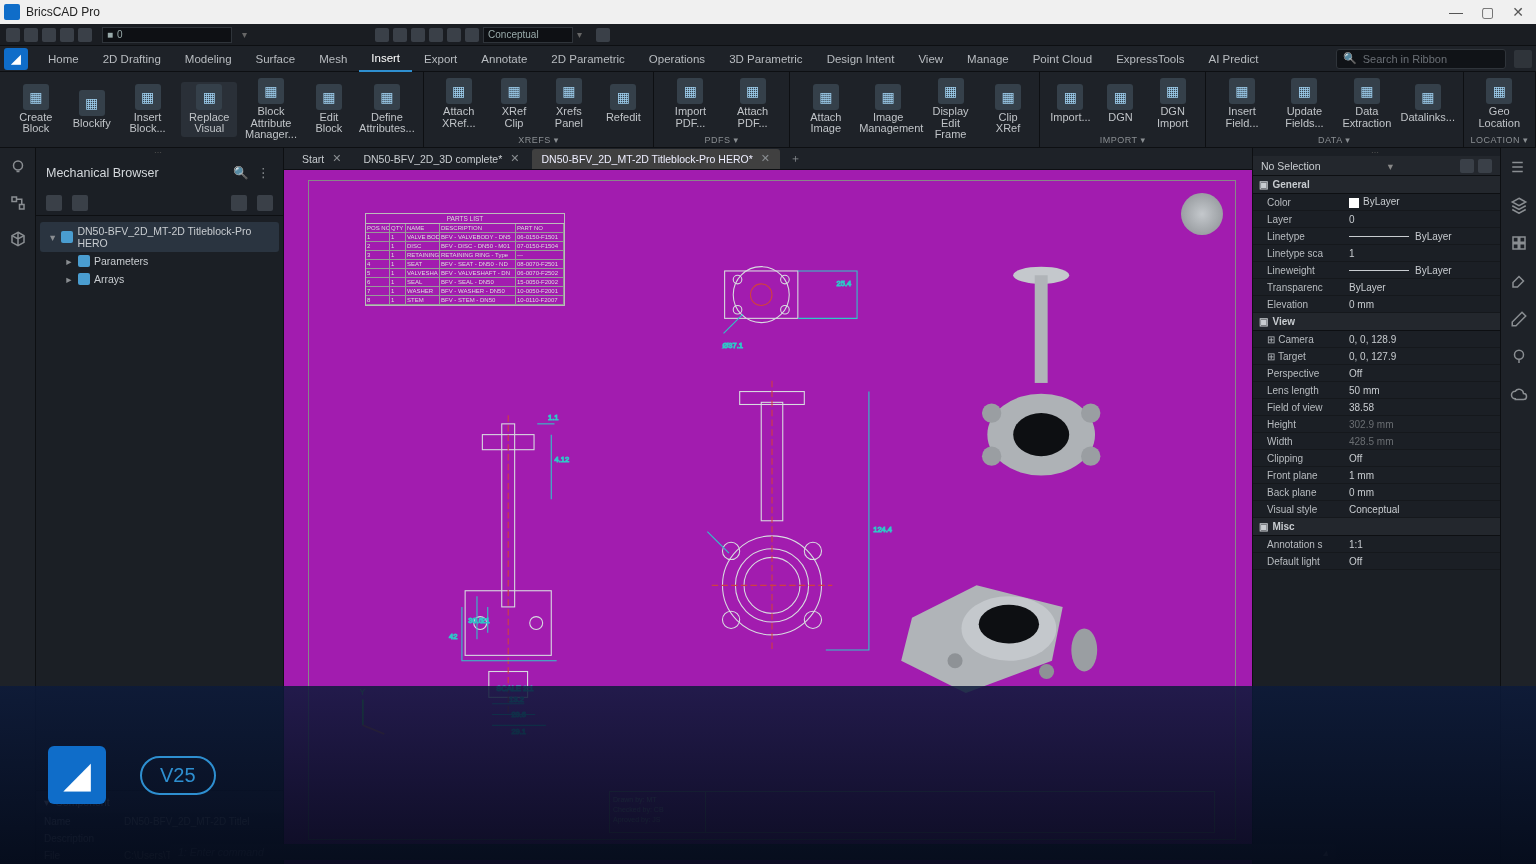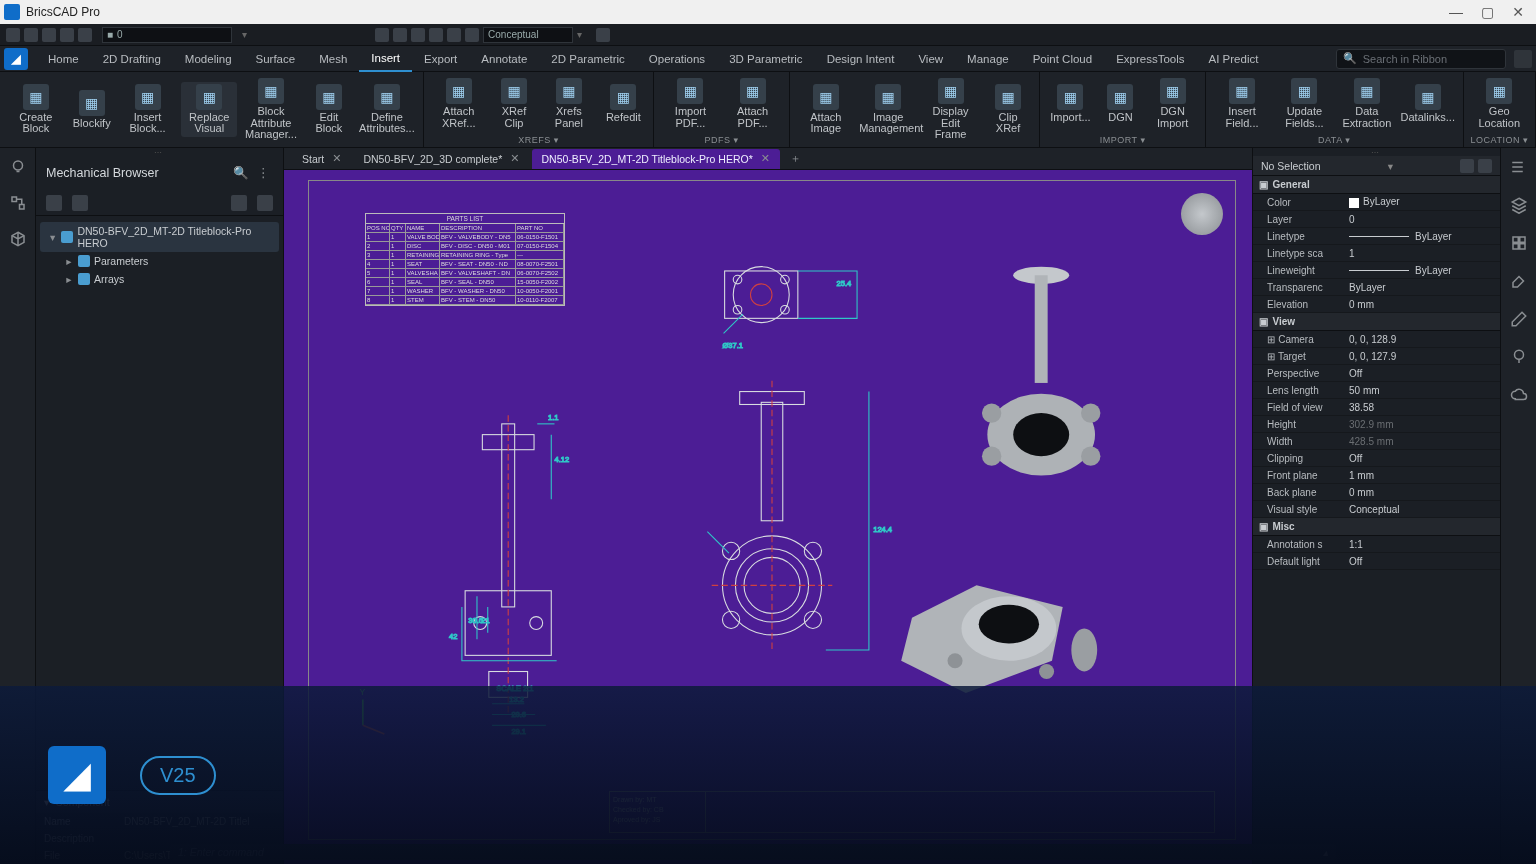--- a/index.html
+++ b/index.html
@@ -43,24 +43,24 @@
 .tree-item .caret{width:10px;text-align:center;color:#8a8e92}
 .tree-item .tico{width:12px;height:12px;background:#4a9dd0;border-radius:2px;flex-shrink:0}
 .component-sec{border-top:1px solid #0d0f12}
 .comp-hdr{height:22px;display:flex;align-items:center;padding:0 8px;background:#23272d;font-size:10.5px;gap:6px}
 .comp-row{display:flex;padding:3px 8px;font-size:10px}
 .comp-row .k{width:80px;color:#a8acb0}
 .comp-row .v{flex:1;color:#9a9e94;overflow:hidden;text-overflow:ellipsis;white-space:nowrap}
 .center{flex:1;display:flex;flex-direction:column;background:#0d0f12}
 .doctabs{height:22px;background:#1e2228;display:flex;align-items:center;padding:0 8px;gap:2px;border-bottom:1px solid #0d0f12}
 .doctab{display:flex;align-items:center;gap:8px;padding:0 10px;height:20px;font-size:10.5px;cursor:pointer;border-radius:3px 3px 0 0}
-.doctab.active{background:#4c1d95;color:#eef}
+.doctab.active{background:#404040;color:#eef}
 .doctab .x{color:#8a8e92;font-size:11px}
 .doctabs .plus{padding:0 8px;color:#8a8e92;cursor:pointer}
-.canvas{flex:1;position:relative;background:#4c1d95;overflow:hidden}
+.canvas{flex:1;position:relative;background:#a21caf;overflow:hidden}
 .drawing-frame{position:absolute;left:24px;top:10px;right:16px;bottom:24px;border:1px solid #888}
 .viewcube{position:absolute;top:12px;right:12px;width:42px;height:42px;border-radius:50%;background:radial-gradient(#c4c8cc,#8a8e92)}
 .partslist{position:absolute;left:56px;top:32px;width:200px;font-size:6px;border:1px solid #bbb;color:#ddd}
 .partslist .pltitle{text-align:center;border-bottom:1px solid #bbb;padding:1px;font-size:6.5px}
 .partslist .plrow{display:flex;border-bottom:1px solid #999}
 .partslist .plrow span{border-right:1px solid #999;padding:1px;overflow:hidden;white-space:nowrap}
 .partslist .c1{width:24px}.partslist .c2{width:16px}.partslist .c3{width:34px}.partslist .c4{width:76px}.partslist .c5{flex:1}
 .dwg-svg{position:absolute;left:0;top:0;width:100%;height:100%}
 .tblock{position:absolute;left:300px;bottom:6px;right:20px;height:42px;border:1px solid #999;display:flex}
 .tblock .tb1{width:96px;border-right:1px solid #999;font-size:7px;padding:3px;line-height:1.4}

